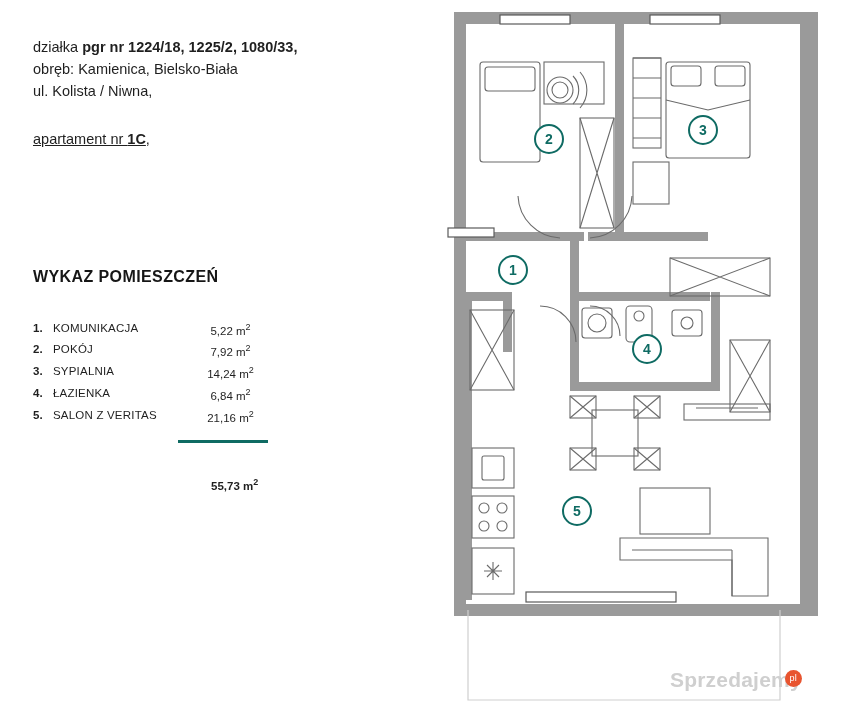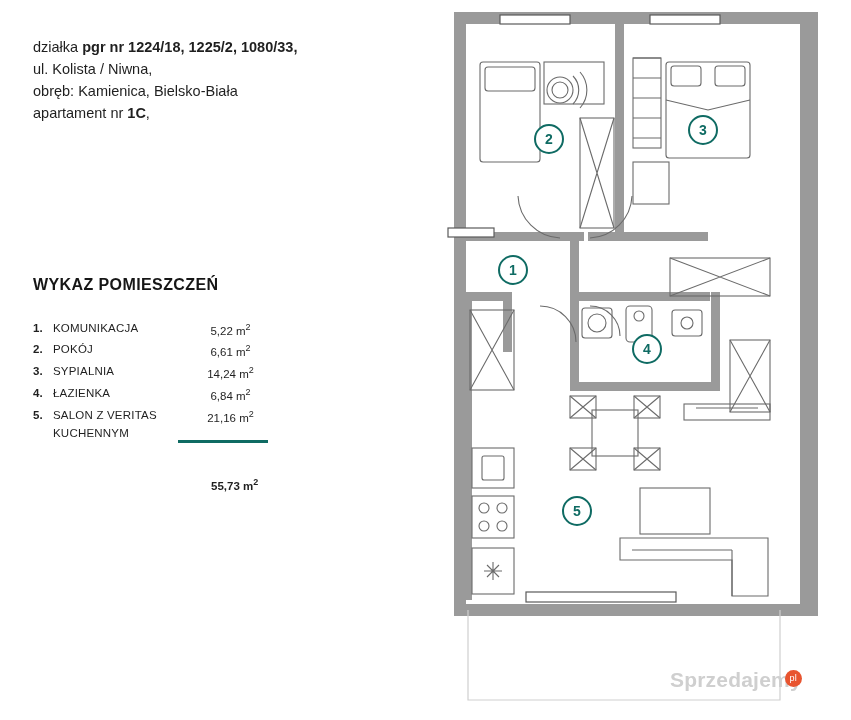--- a/index.html
+++ b/index.html
@@ -24,32 +24,34 @@
     width: 380px;
   }
   .parcel-block {
     font-size: 14.5px;
     line-height: 22px;
     color: #1f1f1f;
   }
   .parcel-block .b { font-weight: bold; }
 
   .apartment-block {
+    margin-top: 26px;
     font-size: 14.5px;
     line-height: 22px;
     color: #1f1f1f;
+    text-decoration: underline;
   }
   .apartment-block .b { font-weight: bold; }
   sup { font-size: 9px; vertical-align: super; }
 
   
   .list-title {
     position: absolute;
     left: 33px;
-    top: 276px;
+    top: 268px;
     font-size: 16px;
     font-weight: bold;
     letter-spacing: 0.4px;
     color: #161616;
   }
   .room-table {
     position: absolute;
     left: 33px;
     top: 318px;
     width: 235px;
@@ -165,62 +167,57 @@
     top: -6px;
     left: -17px;
   }
 </style>
 </head>
 <body>
 
 <div class="info-panel">
   <div class="parcel-block">
     <div><span>działka </span><span class="b">pgr nr 1224/18, 1225/2, 1080/33,</span></div>
+    <div>obręb: Kamienica, Bielsko-Biała</div>
     <div>ul. Kolista / Niwna,</div>
-    <div>obręb: Kamienica, Bielsko-Biała</div>
   </div>
 
   <div class="apartment-block">
     <div><span>apartament nr </span><span class="b">1C</span><span>,</span></div>
   </div>
 </div>
 
 <div class="list-title">WYKAZ POMIESZCZEŃ</div>
 
 <table class="room-table">
   <tbody>
       <tr>
     <td class="num">1.</td>
     <td class="name">KOMUNIKACJA</td>
     <td class="area"><span>5,22 m</span><sup>2</sup></td>
   </tr>
   <tr>
     <td class="num">2.</td>
     <td class="name">POKÓJ</td>
-    <td class="area"><span>6,61 m</span><sup>2</sup></td>
+    <td class="area"><span>7,92 m</span><sup>2</sup></td>
   </tr>
   <tr>
     <td class="num">3.</td>
     <td class="name">SYPIALNIA</td>
     <td class="area"><span>14,24 m</span><sup>2</sup></td>
   </tr>
   <tr>
     <td class="num">4.</td>
     <td class="name">ŁAZIENKA</td>
     <td class="area"><span>6,84 m</span><sup>2</sup></td>
   </tr>
   <tr>
     <td class="num">5.</td>
     <td class="name">SALON Z VERITAS</td>
     <td class="area"><span>21,16 m</span><sup>2</sup></td>
-  </tr>
-  <tr class="cont">
-    <td class="num"></td>
-    <td class="name">KUCHENNYM</td>
-    <td class="area"></td>
   </tr>
 </tbody>
   </table>
 
 <div class="sum-rule"></div>
 <div class="sum-total"><span>55,73 m</span><sup>2</sup></div>
 
 <div class="logo">
   <svg class="logo-mark" width="72" height="42" viewBox="0 0 72 42">
     <path d="M4 6 L4 26 L20 38 L36 26 L36 6" fill="none" stroke="#1b2a6b" stroke-width="7" stroke-linejoin="miter"></path>

